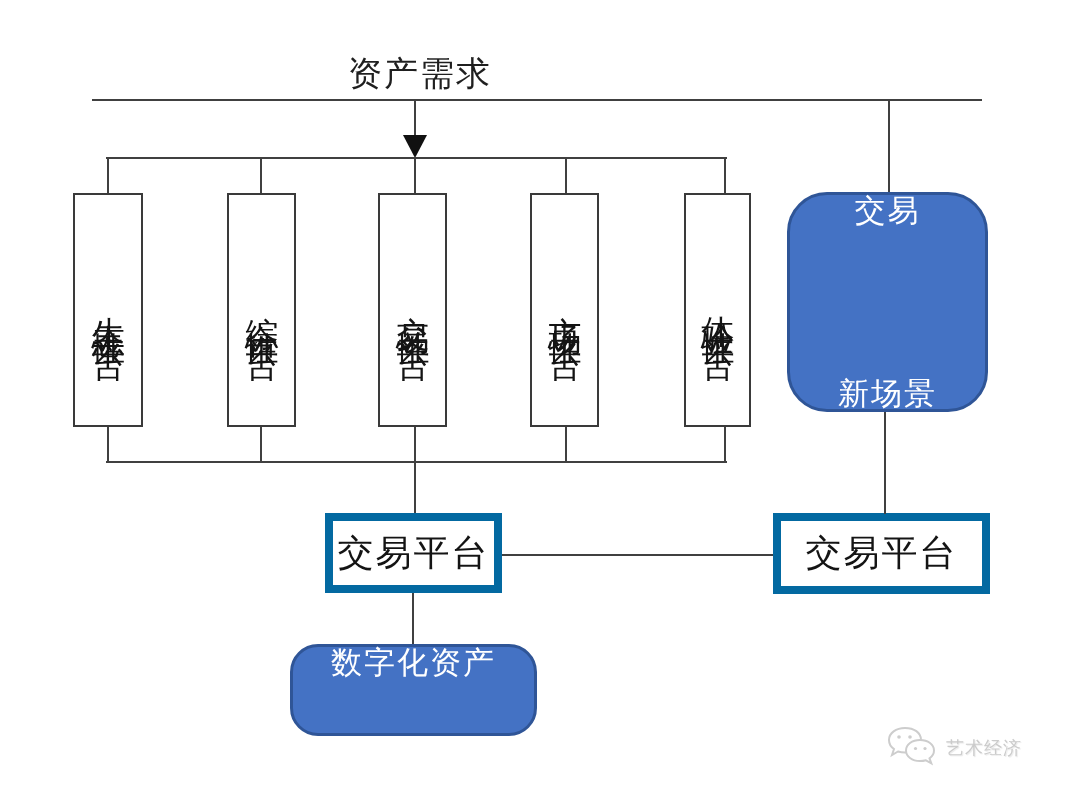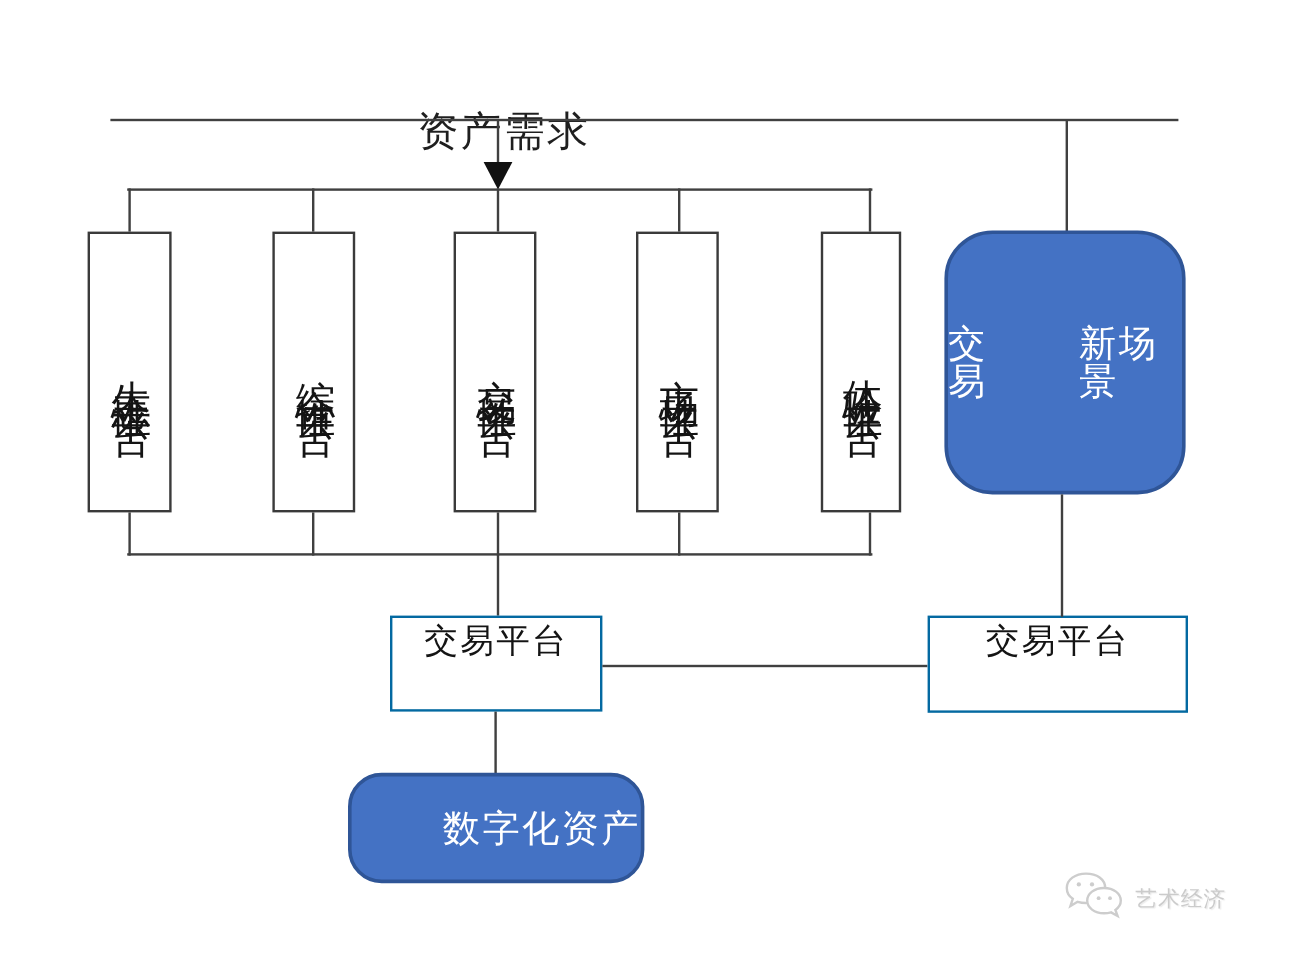--- a/index.html
+++ b/index.html
@@ -30,54 +30,54 @@
     display:flex;align-items:center;justify-content:center;
   }
   .pbox .vtext{
     writing-mode:vertical-rl;
     text-orientation:upright;
     font-size:33px;color:#141414;
     letter-spacing:8px;line-height:1;
   }
   .rectnode{
     position:absolute;
-    border:2px solid #0369a1;background:#ffffff;
+    border:8px solid #0369a1;background:#ffffff;
     box-sizing:border-box;
-    display:flex;align-items:flex-start;justify-content:center;
-    font-size:28px;color:#141414;letter-spacing:2px;
+    display:flex;align-items:center;justify-content:center;
+    font-size:36px;color:#141414;letter-spacing:2px;
   }
   .bluenode{
     position:absolute;
     background:#4472C4;
     border:3px solid #2F5597;
     box-sizing:border-box;
     color:#ffffff;
-    display:flex;flex-direction:row;
-    align-items:center;justify-content:flex-end;
+    display:flex;flex-direction:column;
+    align-items:center;justify-content:space-between;
   }
   .bluenode .bline{font-size:31px;letter-spacing:2px;line-height:1;}
   #trade-scene{gap:52px;border-radius:40px;}
   #digital-asset{border-radius:28px;font-family:Liberation Serif, serif;}
   .watermark{
     position:absolute;left:884px;top:724px;
     display:flex;align-items:center;gap:8px;
     color:#cbcbcb;
   }
   .watermark .wm-text{
     font-size:18px;letter-spacing:1px;
     text-shadow:1px 1px 1px #e9e9e9;
     white-space:nowrap;
   }
 </style>
 </head>
 <body>
 
 <div id="canvas">
 
-  <div class="title" style="left:348px;top:51px;margin-top:36px;">资产需求</div>
+  <div class="title" style="left:348px;top:51px;">资产需求</div>
 
   <div class="hline" style="left:92px;top:99px;width:890px;"></div>
 
   <div class="vline" style="left:888px;top:100px;height:93px;"></div>
 
   <div class="vline" style="left:414px;top:100px;height:38px;"></div>
   <div class="arrowhead" style="left:403px;top:135px;"></div>
 
   <div class="hline" style="left:106px;top:157px;width:621px;"></div>
 

